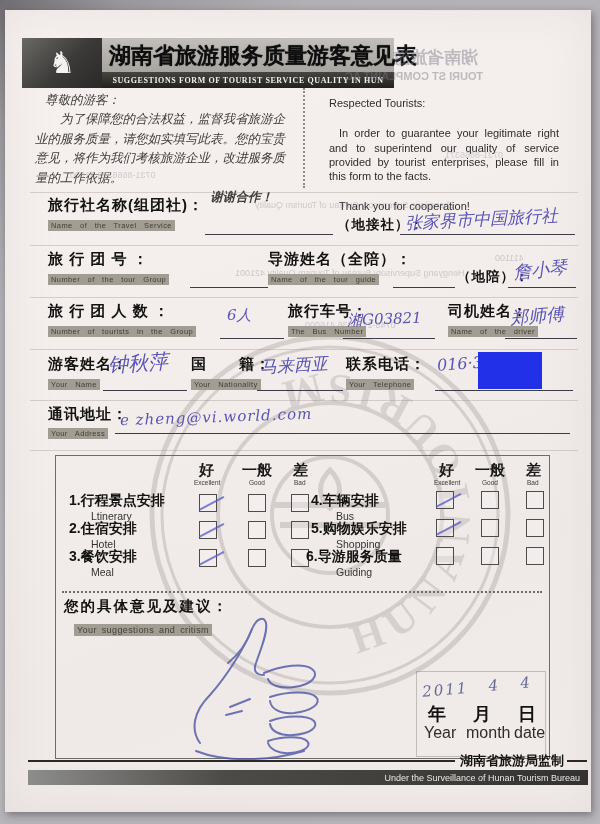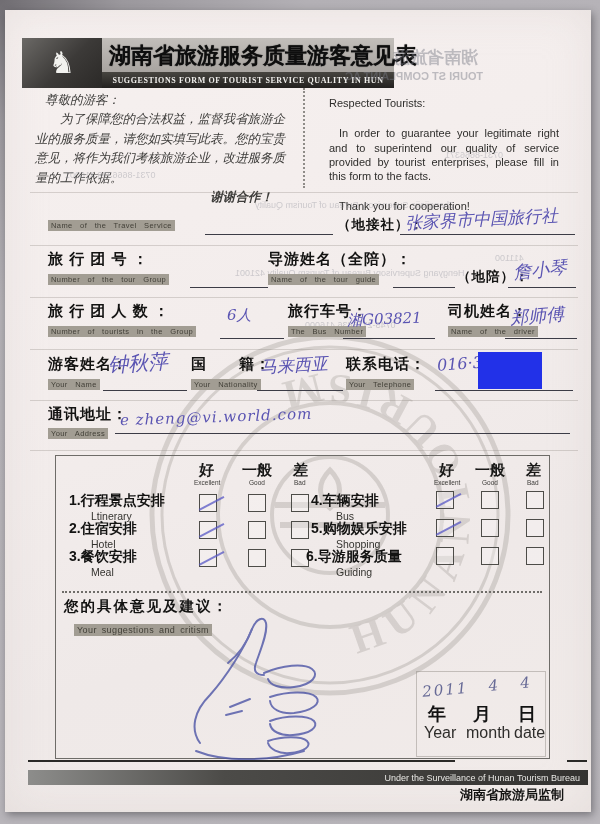--- a/index.html
+++ b/index.html
@@ -66,21 +66,21 @@
   .cb.checked::after{content:"";position:absolute;left:-5px;top:-3px;width:28px;height:11px;
     border-bottom:2px solid rgba(88,88,198,.75);transform:rotate(-28deg);}
   .dotted-sep{border-top:2px dotted #6f6d69;height:0;}
   .sugg-cn{font-weight:800;font-size:14.5px;color:#131312;letter-spacing:2px;white-space:nowrap;}
   .date-hw{color:#676a96;font-family:"DejaVu Serif",serif;font-style:italic;font-size:15px;letter-spacing:2px;}
   .date-cn{font-weight:900;font-size:18px;color:#121212;}
   .date-en{font-size:16px;color:#2e2d2b;}
   .date-frame{border:1px solid rgba(128,122,116,.4);}
   
   .foot-line{border-top:2px solid #2a2927;height:0;}
-  .foot-cn{font-weight:800;font-size:13px;color:#131312;white-space:nowrap;margin-top:34px;}
+  .foot-cn{font-weight:800;font-size:13px;color:#131312;white-space:nowrap;}
   .foot-bar{background:linear-gradient(90deg,#8d8d8b,#4c4b48 35%,#333230);
     display:flex;align-items:center;justify-content:flex-end;}
   .foot-bar span{color:#e9e8e5;font-size:9px;padding-right:8px;}
   
   .stamp{left:140px;top:320px;width:370px;height:370px;opacity:.26;pointer-events:none;}
 </style>
 </head>
 <body>
 
 <div class="paper">
@@ -133,20 +133,21 @@
   <div class="abs bleed-line" style="left:25px;top:390px;width:548px;"></div>
   <div class="abs bleed-line" style="left:25px;top:440px;width:548px;"></div>
 
   <span class="bt" style="left:60px;top:160px;">0731-8666376   416001</span>
   <span class="bt" style="left:440px;top:140px;">0731-8666371</span>
   <span class="bt" style="left:250px;top:190px;">Zhangjiajie Supervisory Bureau of Tourism Quality</span>
   <span class="bt" style="left:230px;top:258px;">Hengyang Supervisory Bureau of Tourism Quality   421001</span>
   <span class="bt" style="left:490px;top:243px;">411100</span>
   <span class="bt" style="left:300px;top:310px;">0745-2715836   416000</span>
 
+  <span class="abs lab" style="left:43px;top:186px;">旅行社名称(组团社)：</span>
   <span class="abs chip" style="left:43px;top:210px;">Name of the Travel Service</span>
   <div class="abs uline" style="left:200px;top:224px;width:128px;"></div>
   <span class="abs lab sm" style="left:332px;top:206px;">（地接社）：</span>
   <span class="abs hw" style="left:400px;top:198px;font-size:17px;transform:rotate(-3deg);">张家界市中国旅行社</span>
   <div class="abs uline" style="left:395px;top:224px;width:175px;"></div>
 
   <span class="abs lab" style="left:43px;top:240px;">旅 行 团 号 ：</span>
   <span class="abs chip" style="left:43px;top:264px;">Number of the tour Group</span>
   <div class="abs uline" style="left:185px;top:277px;width:78px;"></div>
   <span class="abs lab" style="left:263px;top:240px;">导游姓名（全陪）：</span>

